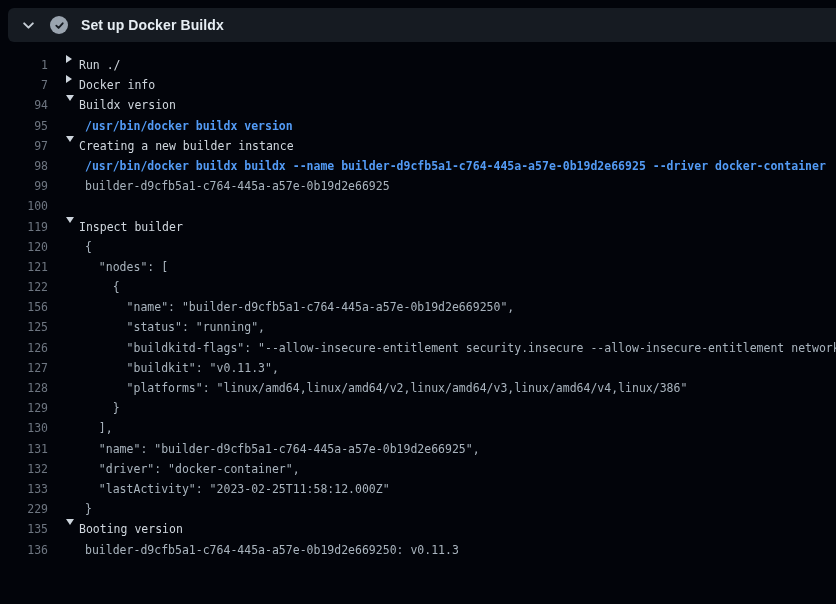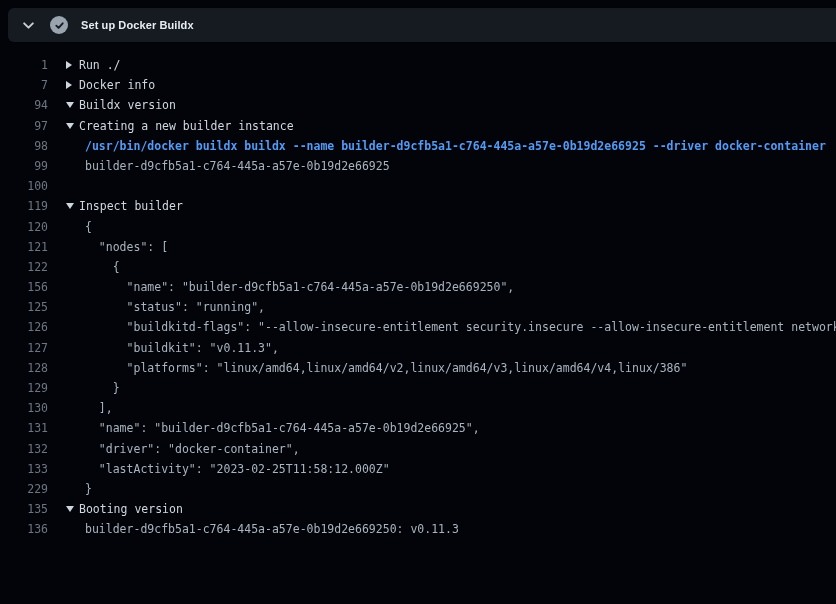--- a/index.html
+++ b/index.html
@@ -30,21 +30,21 @@
   .status-circle {
     margin-left: 15px;
     width: 18px; height: 18px;
     border-radius: 50%;
     background: #9aa4af;
     display: flex; align-items: center; justify-content: center;
   }
   .step-title {
     margin-left: 13px;
     font-family: "Liberation Sans", sans-serif;
-    font-size: 11px;
+    font-size: 14px;
     font-weight: 600;
     color: #e6edf3;
     letter-spacing: 0.1px;
   }
 
   
   .log {
     position: absolute;
     left: 0; top: 45px;
     width: 836px;
@@ -62,21 +62,21 @@
   .num {
     flex: 0 0 48px;
     text-align: right;
     color: #6e7681;
     text-decoration: none;
     cursor: pointer;
   }
   .content {
     margin-left: 18px;
     display: flex;
-    align-items: center;
+    align-items: flex-start;
     overflow: hidden;
   }
   .content.group { cursor: pointer; }
   .content.plain { padding-left: 19px; }
   .caret-box {
     width: 13px;
     display: inline-flex;
     align-items: center;
     flex: 0 0 13px;
   }
@@ -137,20 +137,27 @@
   <div class="row">
     <a class="num">94</a>
     <div class="content group">
       <span class="caret-box">
           <span class="caret expanded"></span>
         </span>
       <span class="text group-title">Buildx version</span>
     </div>
   </div>
 
+  <div class="row">
+    <a class="num">95</a>
+    <div class="content plain">
+
+      <span class="text cmd">/usr/bin/docker buildx version</span>
+    </div>
+  </div>
 
 
   <div class="row">
     <a class="num">97</a>
     <div class="content group">
       <span class="caret-box">
           <span class="caret expanded"></span>
         </span>
       <span class="text group-title">Creating a new builder instance</span>
     </div>

